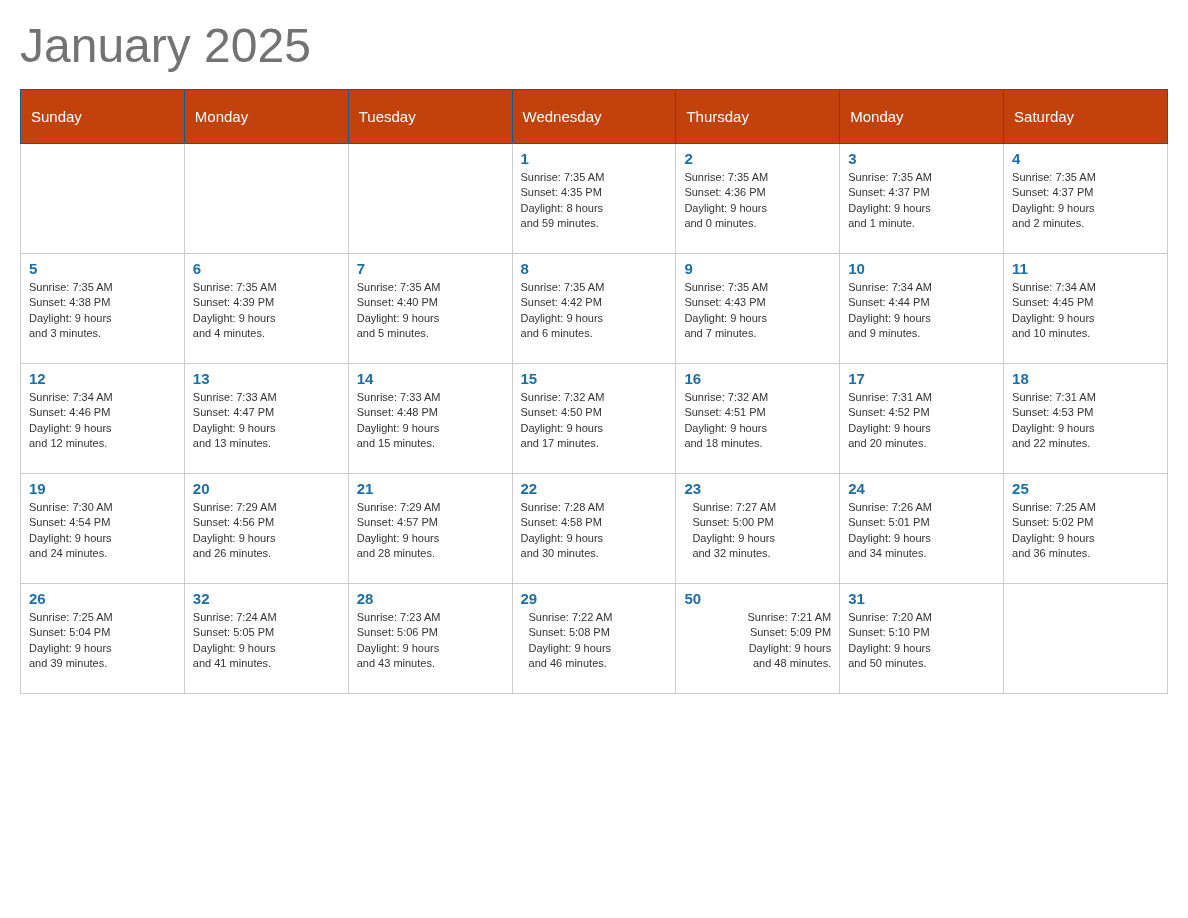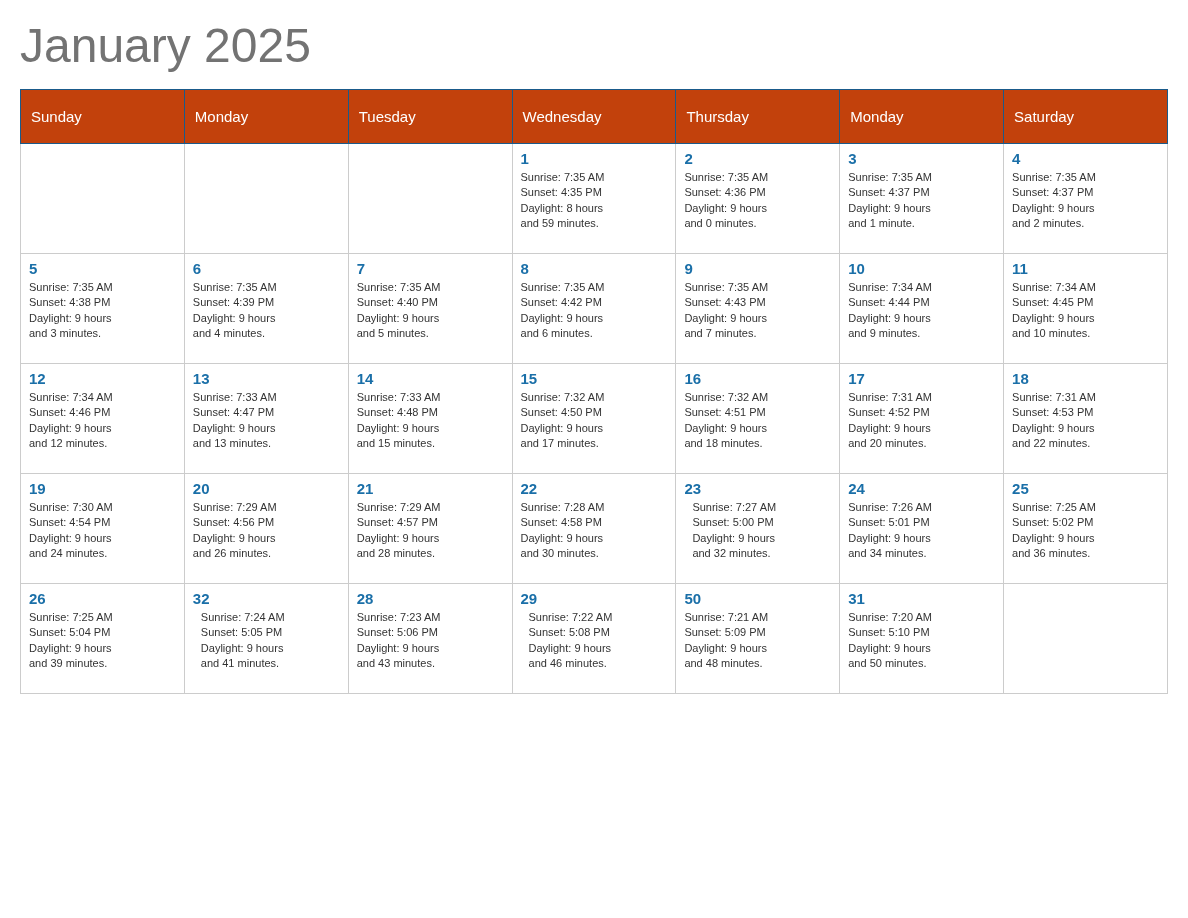--- a/index.html
+++ b/index.html
@@ -306,42 +306,42 @@
       <tr>
         <td>
           <span class="day-num">26</span>
           <div class="day-info" style="white-space: pre-line;">Sunrise: 7:25 AM
 Sunset: 5:04 PM
 Daylight: 9 hours
 and 39 minutes.</div>
         </td>
         <td>
           <span class="day-num">32</span>
-          <div class="day-info" style="white-space: pre-line; margin-left: 8px;">Sunrise: 7:24 AM
+          <div class="day-info" style="white-space: pre-line;">Sunrise: 7:24 AM
 Sunset: 5:05 PM
 Daylight: 9 hours
 and 41 minutes.</div>
         </td>
         <td>
           <span class="day-num">28</span>
           <div class="day-info" style="white-space: pre-line;">Sunrise: 7:23 AM
 Sunset: 5:06 PM
 Daylight: 9 hours
 and 43 minutes.</div>
         </td>
         <td>
           <span class="day-num">29</span>
           <div class="day-info" style="white-space: pre-line; margin-left: 8px;">Sunrise: 7:22 AM
 Sunset: 5:08 PM
 Daylight: 9 hours
 and 46 minutes.</div>
         </td>
         <td>
           <span class="day-num">50</span>
-          <div class="day-info" style="white-space: pre-line;">Sunrise: 7:21 AM
+          <div class="day-info" style="white-space: pre-line; text-align: right;">Sunrise: 7:21 AM
 Sunset: 5:09 PM
 Daylight: 9 hours
 and 48 minutes.</div>
         </td>
         <td>
           <span class="day-num">31</span>
           <div class="day-info" style="white-space: pre-line;">Sunrise: 7:20 AM
 Sunset: 5:10 PM
 Daylight: 9 hours
 and 50 minutes.</div>

